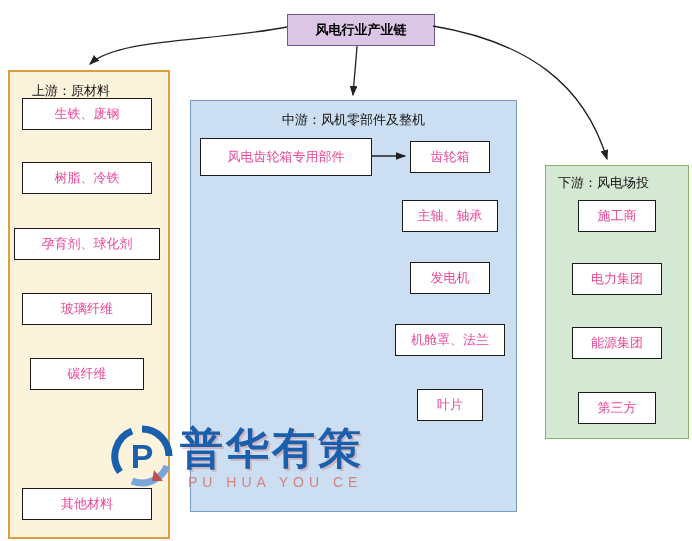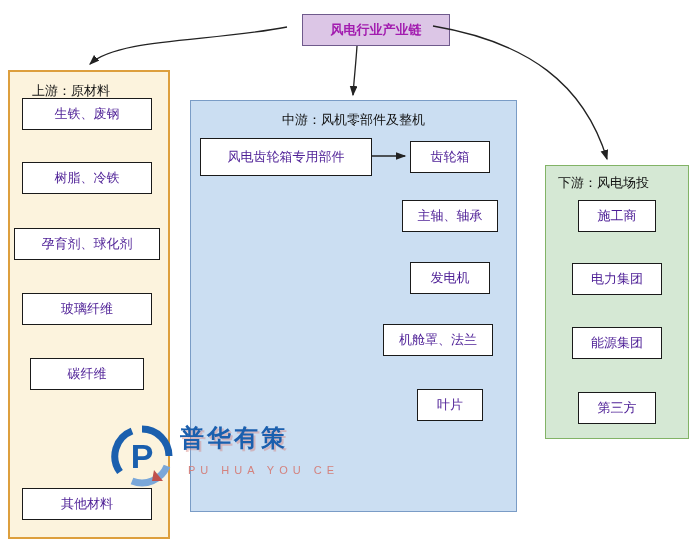--- a/index.html
+++ b/index.html
@@ -1,44 +1,44 @@
 <!DOCTYPE html>
 <html><head>
 <meta charset="utf-8">
 <style>
   html,body{margin:0;padding:0}
   body{font-family:"Liberation Sans","DejaVu Sans",sans-serif;background:#ffffff}
   .canvas{position:relative;width:692px;height:541px;background:#ffffff;overflow:hidden}
 
-  .root-node{position:absolute;left:302px;top:14px;width:146px;height:30px;
+  .root-node{position:absolute;left:287px;top:14px;width:146px;height:30px;
     background:#dcc6e6;border:1px solid #6f5a8c;display:flex;align-items:center;
-    justify-content:center;font-size:13px;font-weight:bold;color:#a21caf;z-index:2}
+    justify-content:center;font-size:13px;font-weight:bold;color:#000000;z-index:2}
 
   .section{position:absolute;z-index:1}
   .section-upstream{left:8px;top:70px;width:158px;height:465px;background:#fcf3dd;border:2px solid #dd9f3d}
   .section-midstream{left:190px;top:100px;width:325px;height:410px;background:#cbdef2;border:1px solid #7a9cc6}
   .section-downstream{left:545px;top:165px;width:142px;height:272px;background:#d5e8d4;border:1px solid #82b366}
 
   .section-title{position:absolute;font-size:13px;font-weight:normal;color:#111;white-space:nowrap}
   .t-up{left:22px;top:10px}
   .t-mid{left:0;right:0;top:10px;text-align:center}
   .t-down{left:12px;top:8px}
 
   .node{position:absolute;background:#fff;border:1px solid #1a1a1a;display:flex;
-    align-items:center;justify-content:center;font-size:13px;color:#4c1d95;
+    align-items:center;justify-content:center;font-size:13px;color:#ec4899;
     text-align:center;white-space:nowrap;z-index:2}
 
   .arrows{position:absolute;left:0;top:0;width:692px;height:541px;z-index:3;pointer-events:none}
 
   .watermark{position:absolute;left:110px;top:424px;display:flex;align-items:flex-start;z-index:4}
   .wm-icon{width:64px;height:64px;margin-right:6px;flex:0 0 auto}
   .wm-text{display:flex;flex-direction:column}
-  .wm-cn{font-size:24px;font-weight:bold;color:#1a5fae;letter-spacing:3px;line-height:1.15;
+  .wm-cn{font-size:43px;font-weight:bold;color:#1a5fae;letter-spacing:3px;line-height:1.15;
     text-shadow:2px 2px 0 rgba(212,130,126,.45);white-space:nowrap}
-  .wm-en{font-size:11px;color:#d4827e;letter-spacing:5px;margin-top:12px;padding-left:8px;white-space:nowrap}
+  .wm-en{font-size:14px;color:#d4827e;letter-spacing:5px;margin-top:1px;padding-left:8px;white-space:nowrap}
 </style>
 </head>
 <body>
 
 <div class="canvas">
 
   <div class="root-node">
     <span>风电行业产业链</span>
   </div>
 
@@ -52,21 +52,21 @@
   <div class="node" style="left:22px;top:293px;width:128px;height:30px">玻璃纤维</div>
   <div class="node" style="left:22px;top:488px;width:128px;height:30px">其他材料</div>
 
   <div class="section section-midstream">
     <div class="section-title t-mid">中游：风机零部件及整机</div>
   </div>
   <div class="node" style="left:200px;top:138px;width:170px;height:36px">风电齿轮箱专用部件</div>
   <div class="node" style="left:410px;top:141px;width:78px;height:30px">齿轮箱</div>
   <div class="node" style="left:402px;top:200px;width:94px;height:30px">主轴、轴承</div>
   <div class="node" style="left:410px;top:262px;width:78px;height:30px">发电机</div>
-  <div class="node" style="left:383px;top:324px;width:108px;height:30px">机舱罩、法兰</div>
+  <div class="node" style="left:395px;top:324px;width:108px;height:30px">机舱罩、法兰</div>
   <div class="node" style="left:417px;top:389px;width:64px;height:30px">叶片</div>
 
   <div class="section section-downstream">
     <div class="section-title t-down">下游：风电场投</div>
   </div>
   <div class="node" style="left:578px;top:200px;width:76px;height:30px">施工商</div>
   <div class="node" style="left:572px;top:263px;width:88px;height:30px">电力集团</div>
   <div class="node" style="left:572px;top:327px;width:88px;height:30px">能源集团</div>
   <div class="node" style="left:578px;top:392px;width:76px;height:30px">第三方</div>
 

